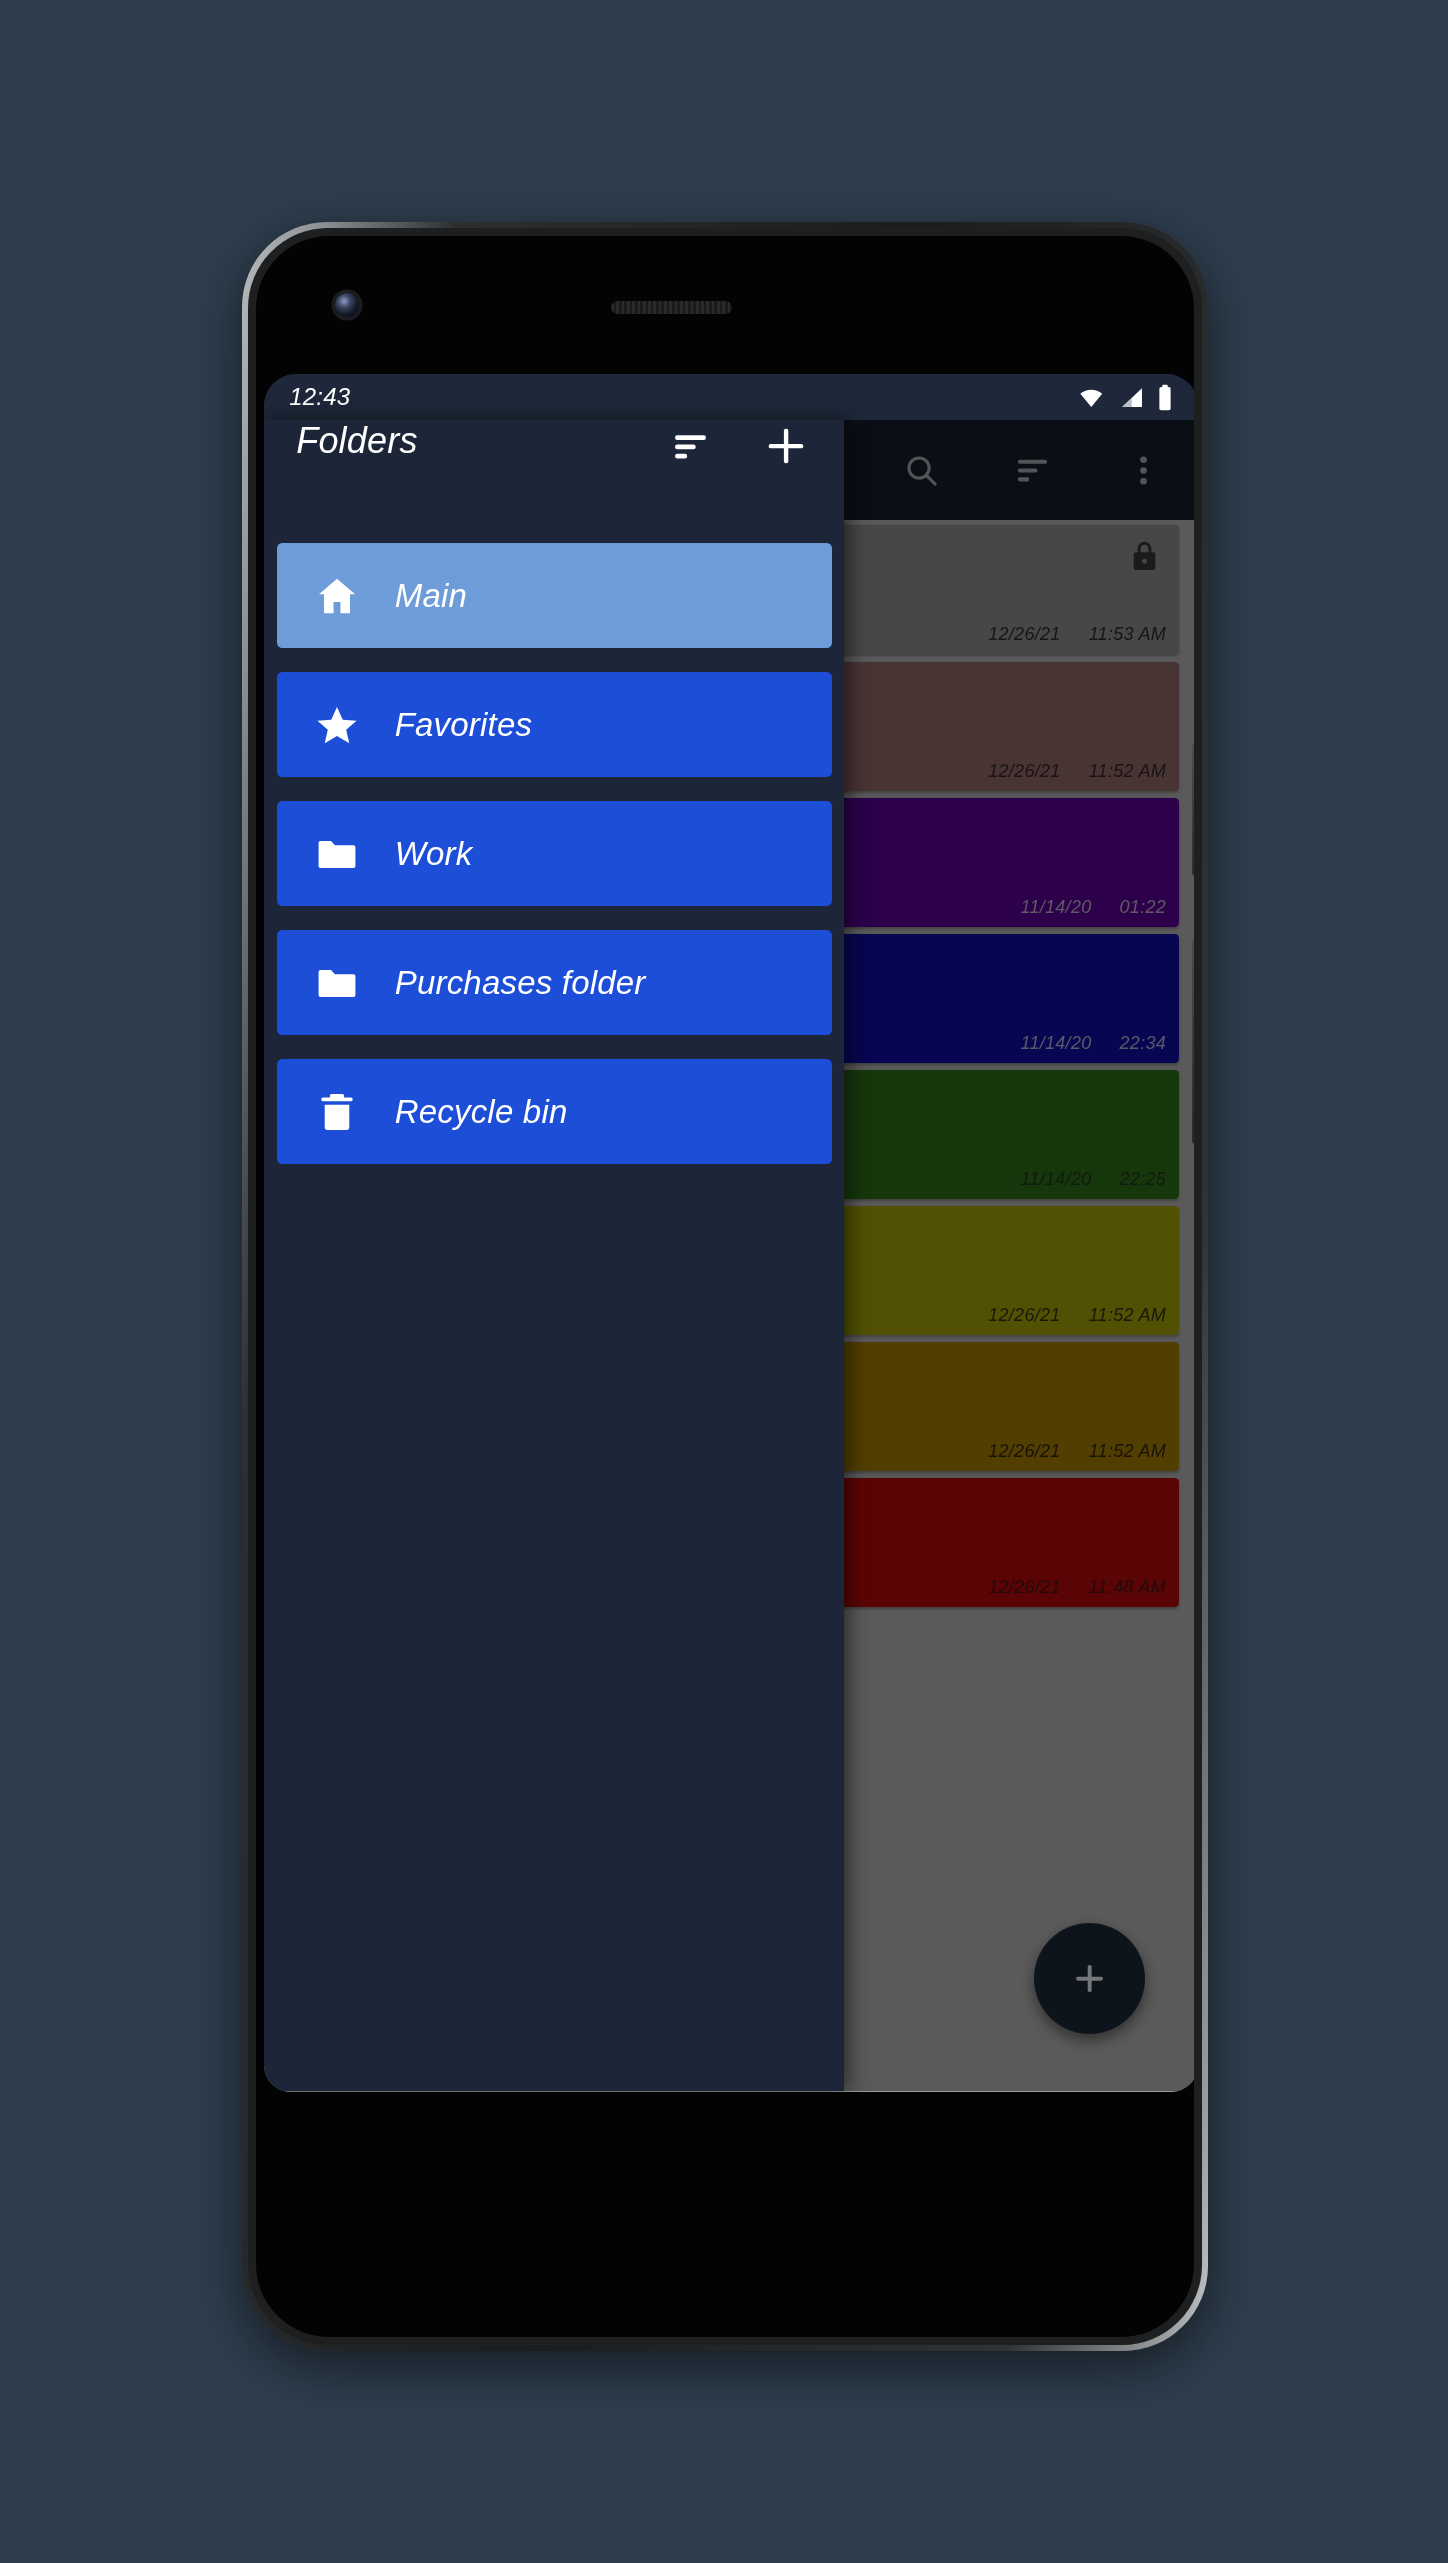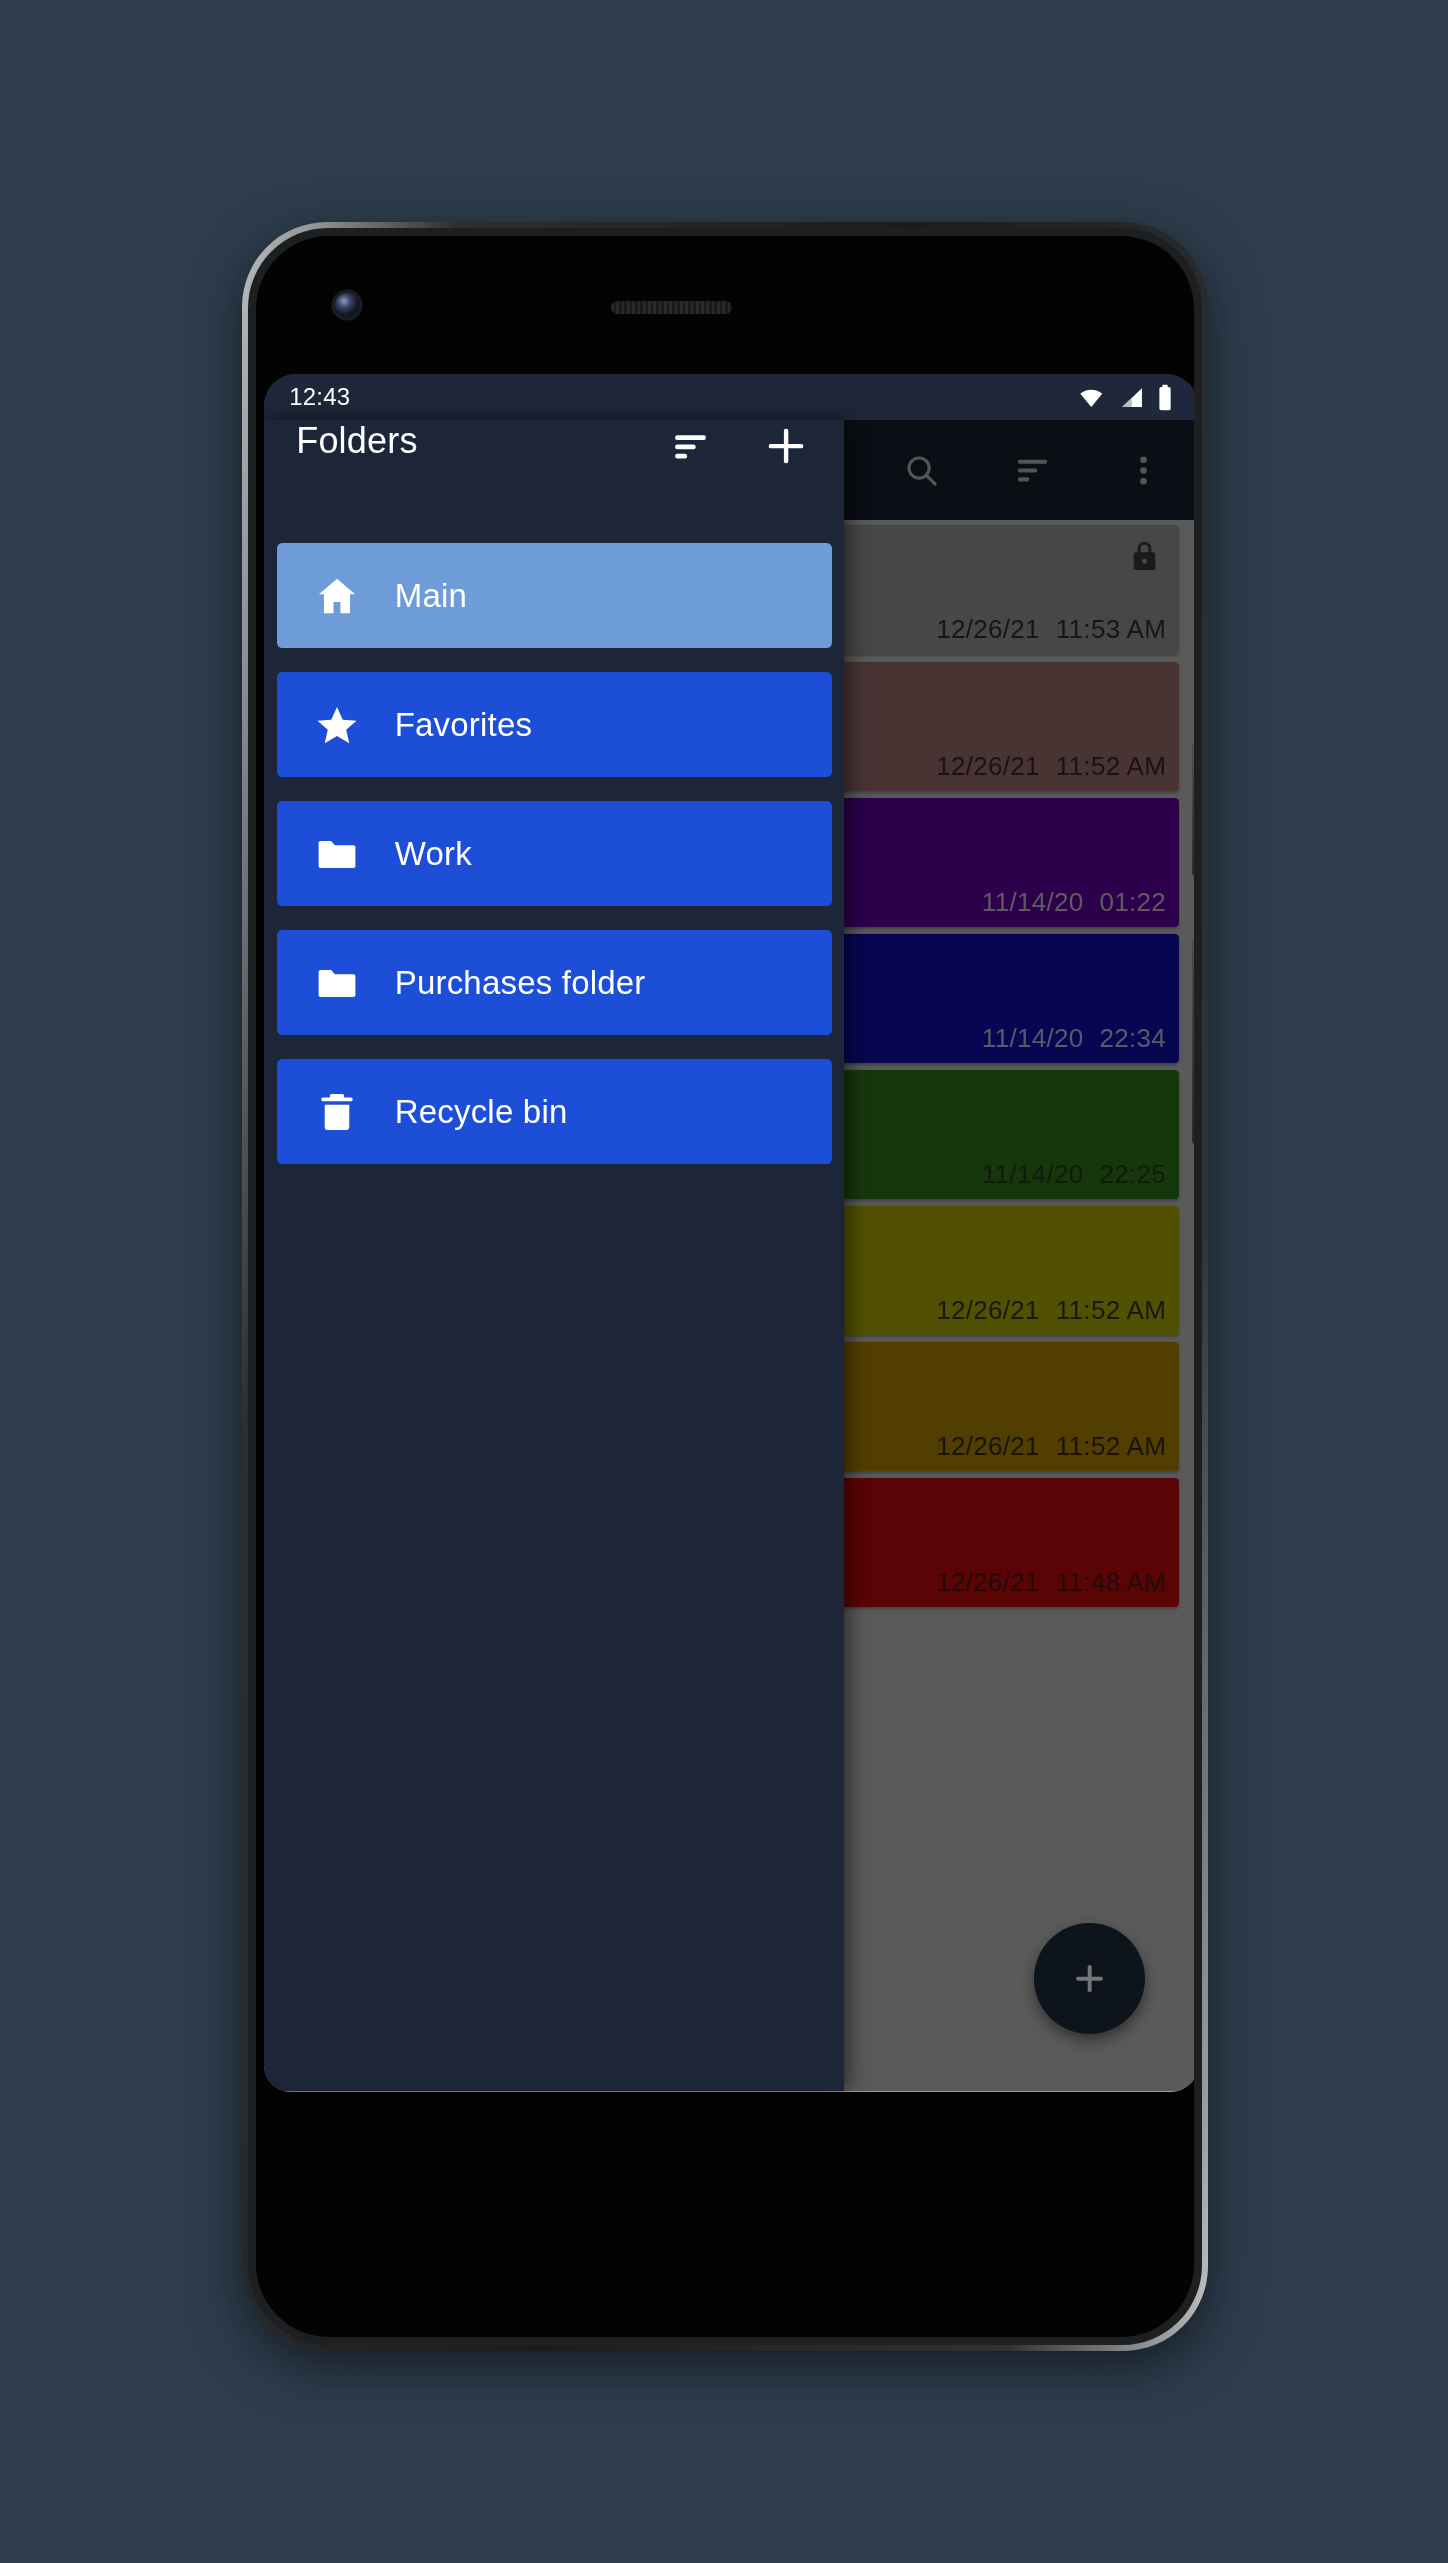--- a/index.html
+++ b/index.html
@@ -26,20 +26,21 @@
     border-radius: 80px;
     background: #1d1f21;
     padding: 8px;
   }
   #phone-screen-bezel {
     position: relative;
     width: 100%; height: 100%;
     border-radius: 73px;
     background: #030303;
     overflow: hidden;
+    font-style: italic;
   }
   #front-camera {
     position: absolute; left: 79px; top: 57px;
     width: 24px; height: 24px; border-radius: 50%;
     background: radial-gradient(circle at 38% 34%, #8f9fc4 0%, #3b4763 28%, #141a28 60%, #0b0d12 100%);
     box-shadow: 0 0 0 3.6px #1b1d20;
   }
   #earpiece {
     position: absolute; left: 355px; top: 65px;
     width: 121px; height: 12.5px; border-radius: 7.1px;
@@ -106,22 +107,22 @@
     position: relative;
     height: 129px;
     margin: 0 19.6px 7.1px 0;
     border-radius: 4.4px;
     display: flex; align-items: flex-end; justify-content: flex-end;
     padding: 0 12.5px 9px 0;
     box-shadow: 0 1.8px 2.7px rgba(0,0,0,.28);
   }
   .note-card:first-child { margin-top: 5.3px; }
   .note-meta {
-    font-size: 26px; letter-spacing: 0.3px;
-    display: flex; gap: 16px;
+    font-size: 18px; letter-spacing: 0.3px;
+    display: flex; gap: 28px;
     white-space: nowrap;
   }
   .lock-badge {
     position: absolute; right: 16px; top: 12.5px;
   }
   #fab {
     position: absolute; right: 53px; bottom: 57px;
     width: 111px; height: 111px; border-radius: 50%;
     background: #172431;
     display: flex; align-items: center; justify-content: center;

